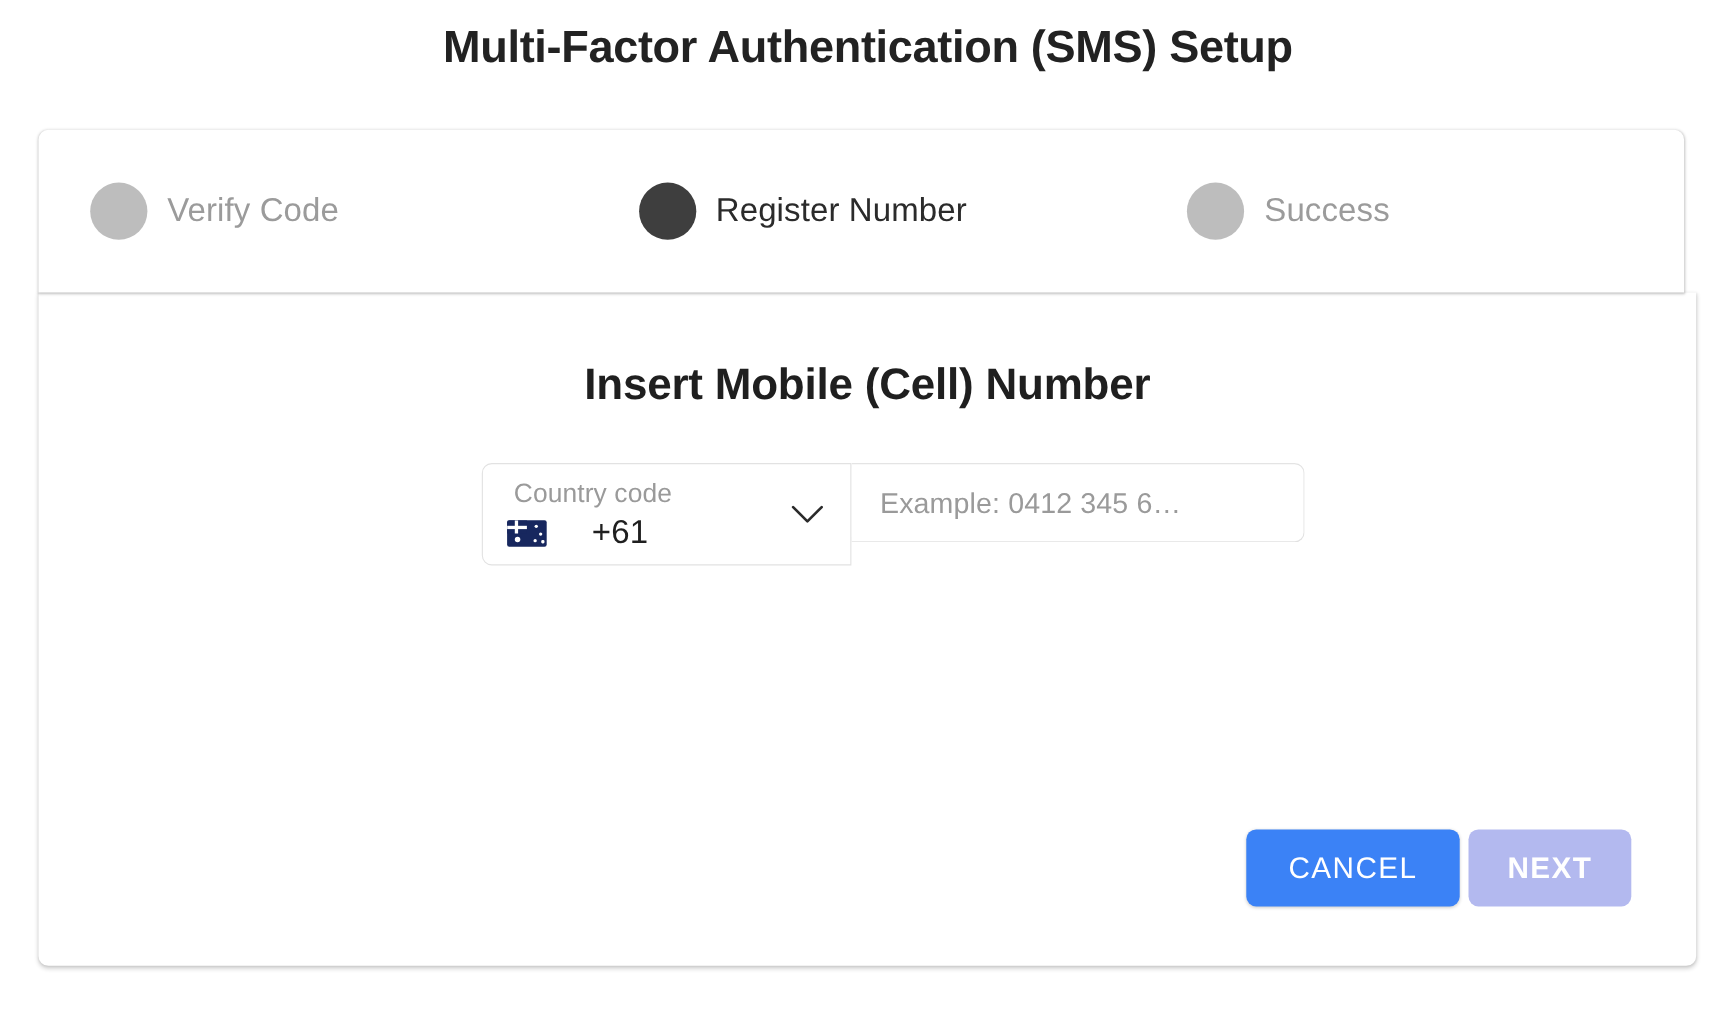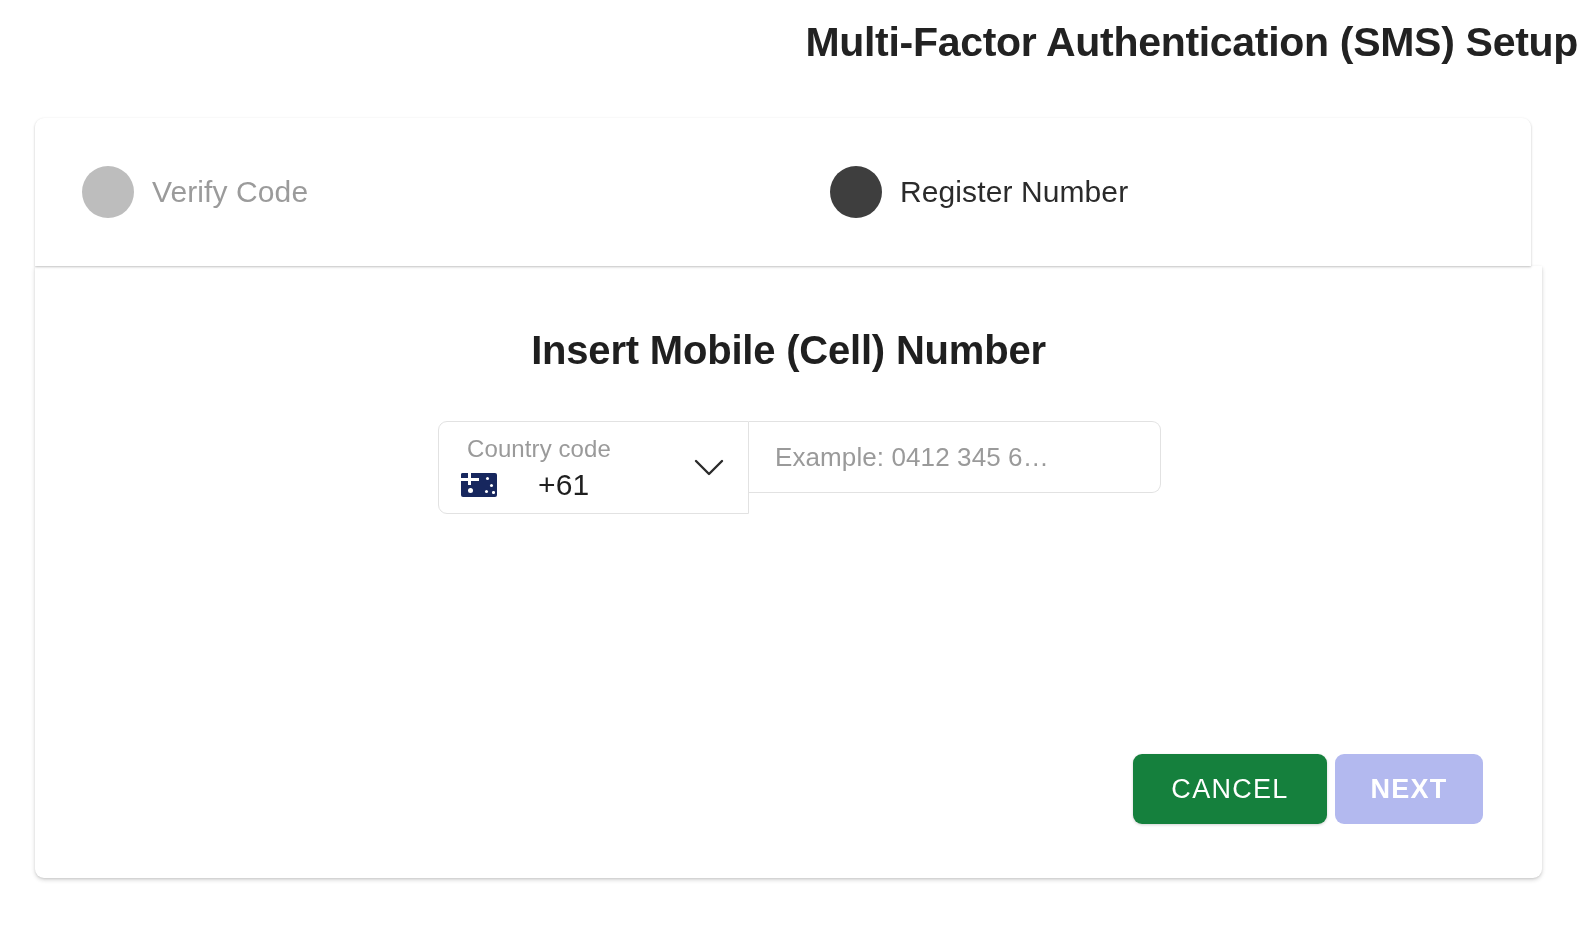--- a/index.html
+++ b/index.html
@@ -20,21 +20,21 @@
     background: #ffffff;
     overflow: hidden;
   }
 
   
   .page-title {
     position: absolute;
     left: 0;
     top: 12px;
     width: 1578px;
-    text-align: right;
+    text-align: center;
     font-size: 41px;
     font-weight: 700;
     color: #222222;
     letter-spacing: -0.3px;
     line-height: 60px;
     white-space: nowrap;
   }
 
   
   .stepper-card {
@@ -115,21 +115,21 @@
   .phone-group {
     position: absolute;
     left: 403px;
     top: 155px;
     display: flex;
     align-items: stretch;
   }
 
   .country-select {
     position: relative;
-    width: 311px;
+    width: 336px;
     height: 93px;
     border: 1px solid #e2e2e2;
     border-radius: 9px 0 0 9px;
     background: #ffffff;
     cursor: pointer;
   }
 
   .country-label {
     position: absolute;
     left: 28px;
@@ -237,21 +237,21 @@
     color: #ffffff;
     height: 70px;
     cursor: pointer;
     display: flex;
     align-items: center;
     justify-content: center;
     padding: 0 28px;
     white-space: nowrap;
   }
   .btn-cancel {
-    background: #15803d;
+    background: #3b82f6;
     min-width: 194px;
     box-shadow: 0 1px 3px rgba(0,0,0,0.18);
   }
   .btn-next {
     background: #b3b9ef;
     min-width: 148px;
     cursor: default;
     font-weight: bold;
   }
 </style>
@@ -268,20 +268,24 @@
       <div class="step">
         <span class="step-dot inactive"></span>
         <span class="step-label inactive">Verify Code</span>
       </div>
 
       <div class="step">
         <span class="step-dot active"></span>
         <span class="step-label active">Register Number</span>
       </div>
 
+      <div class="step">
+        <span class="step-dot inactive"></span>
+        <span class="step-label inactive">Success</span>
+      </div>
 
     </div>
   </div>
 
   <div class="content-card">
 
     <div class="section-heading">Insert Mobile (Cell) Number</div>
 
     <div class="phone-group">
 

